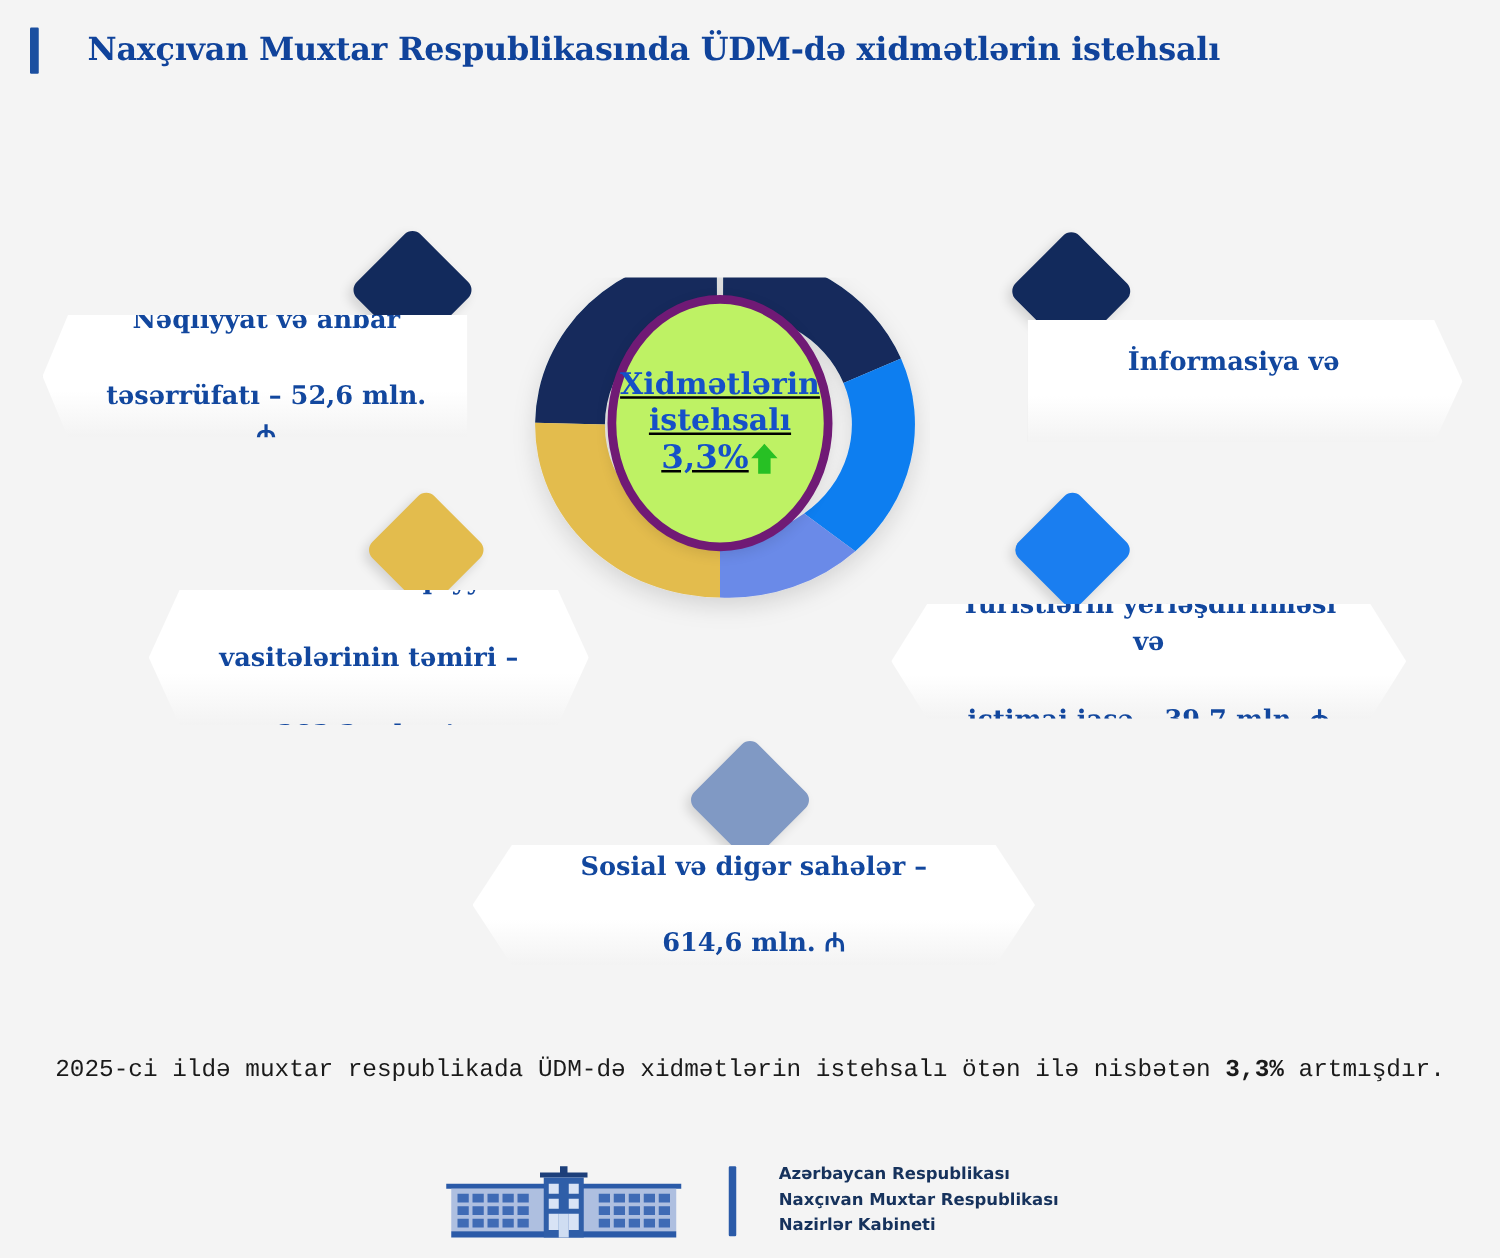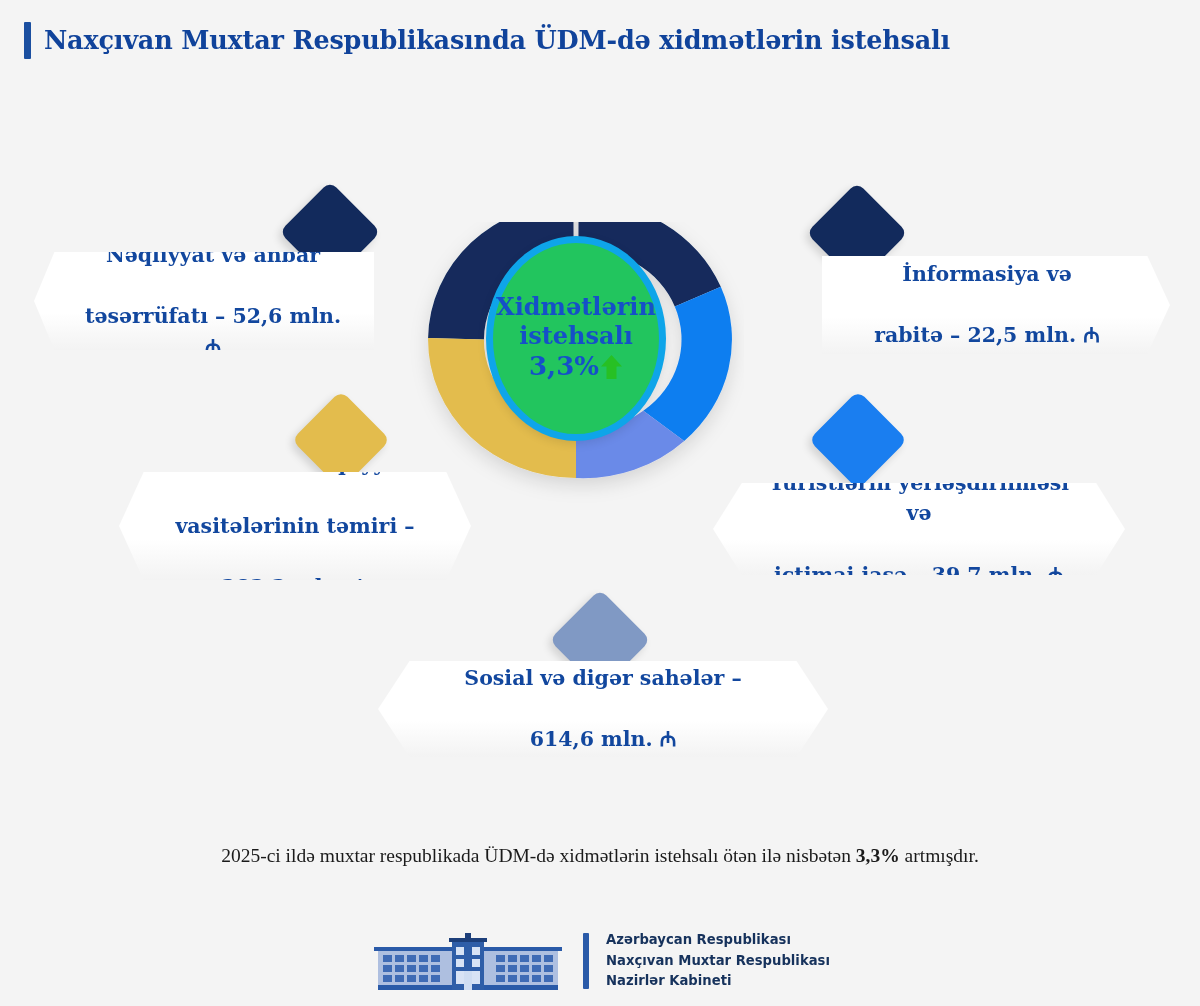--- a/index.html
+++ b/index.html
@@ -22,39 +22,39 @@
     align-self:stretch;
   }
   .title-text{
     color:#10439b;
     font-family:"DejaVu Serif", serif;
     font-weight:700;
     font-size:25.5px;
     line-height:1.46;
     letter-spacing:-0.2px;
   }
-  .title-text div{white-space:nowrap;}
+  .title-text div{white-space:nowrap;margin-left:26px;}
 
   
   .stage{position:absolute;left:0;top:0;width:1200px;height:1006px;}
 
   
   .donut-wrap{
     position:absolute;left:404px;top:222px;width:340px;height:320px;
   }
   .donut-svg{position:absolute;left:0;top:0;}
   .donut-hole{
     position:absolute;
     left:82px;top:14px;width:180px;height:205px;
     border-radius:50%;
-    background:#22c55e;
-    border:7px solid #0ea5e9;
+    background:#bef264;
+    border:7px solid #701a75;
     box-sizing:border-box;
     box-shadow:0 3px 10px rgba(0,0,0,.10);
-    display:flex;flex-direction:column;align-items:center;justify-content:center;
+    display:flex;flex-direction:column;align-items:center;justify-content:center;text-decoration:underline;
   }
   .hole-inner{
     text-align:center;color:#1550c8;
     font-family:"DejaVu Serif", serif;
     font-weight:700;
     line-height:1.22;
     padding-bottom:2px;
   }
   .hole-l1{font-size:24px;display:block;}
   .hole-l2{font-size:24px;display:block;}
@@ -98,29 +98,29 @@
   }
   .r-both{
     clip-path:polygon(0% 50%, 7% 0%, 93% 0%, 100% 50%, 93% 100%, 7% 100%);
     padding:16px 44px;
     text-align:center;
   }
 
   
   .footnote{
     position:absolute;left:0;top:845px;width:1200px;text-align:center;
-    font-family:Liberation Serif, serif;
+    font-family:Liberation Mono, monospace;
     font-size:19.5px;color:#1a1a1a;
   }
   .footnote b{font-weight:700;}
 
   
   .logo-bar{
     position:absolute;left:0;top:925px;width:1200px;height:72px;
-    display:flex;align-items:center;justify-content:center;gap:17px;
+    display:flex;align-items:center;justify-content:center;gap:34px;
   }
   .logo-bldg{width:196px;height:62px;flex:0 0 auto;}
   .logo-div{width:6px;height:56px;background:#2a5aa8;border-radius:1px;flex:0 0 auto;}
   .logo-lines{
     font-family:"DejaVu Sans", sans-serif;
     font-weight:700;font-size:13.2px;line-height:1.55;color:#16325c;
   }
 </style>
 </head>
 <body>
@@ -193,40 +193,39 @@
   <div class="ribbon r-left" style="left:34px;top:252px;width:340px;height:98px;">
     <span>
       <span>Nəqliyyat və anbar</span><br>
       <span>təsərrüfatı – 52,6 mln. ₼</span>
     </span>
   </div>
 
   <div class="ribbon r-right" style="left:822px;top:256px;width:348px;height:98px;">
     <span>
       <span>İnformasiya və</span><br>
-      <span>rabitə – 22,5 mln. ₼</span>
     </span>
   </div>
 
   <div class="ribbon r-both" style="left:119px;top:472px;width:352px;height:108px;">
     <span>
       <span>Ticarət və nəqliyyat</span><br>
       <span>vasitələrinin təmiri –</span><br>
       <span>283,3 mln. ₼</span>
     </span>
   </div>
 
   <div class="ribbon r-both" style="left:713px;top:483px;width:412px;height:92px;">
     <span>
       <span>Turistlərin yerləşdirilməsi və</span><br>
       <span>ictimai iaşə – 39,7 mln. ₼</span>
     </span>
   </div>
 
-  <div class="ribbon r-both" style="left:378px;top:661px;width:450px;height:96px;">
+  <div class="ribbon r-both" style="left:378px;top:676px;width:450px;height:96px;">
     <span>
       <span>Sosial və digər sahələr –</span><br>
       <span>614,6 mln. ₼</span>
     </span>
   </div>
 </div>
 
 <div class="footnote">
   <span>2025-ci ildə muxtar respublikada ÜDM-də xidmətlərin istehsalı ötən ilə nisbətən </span><b>3,3%</b><span> artmışdır.</span>
 </div>

